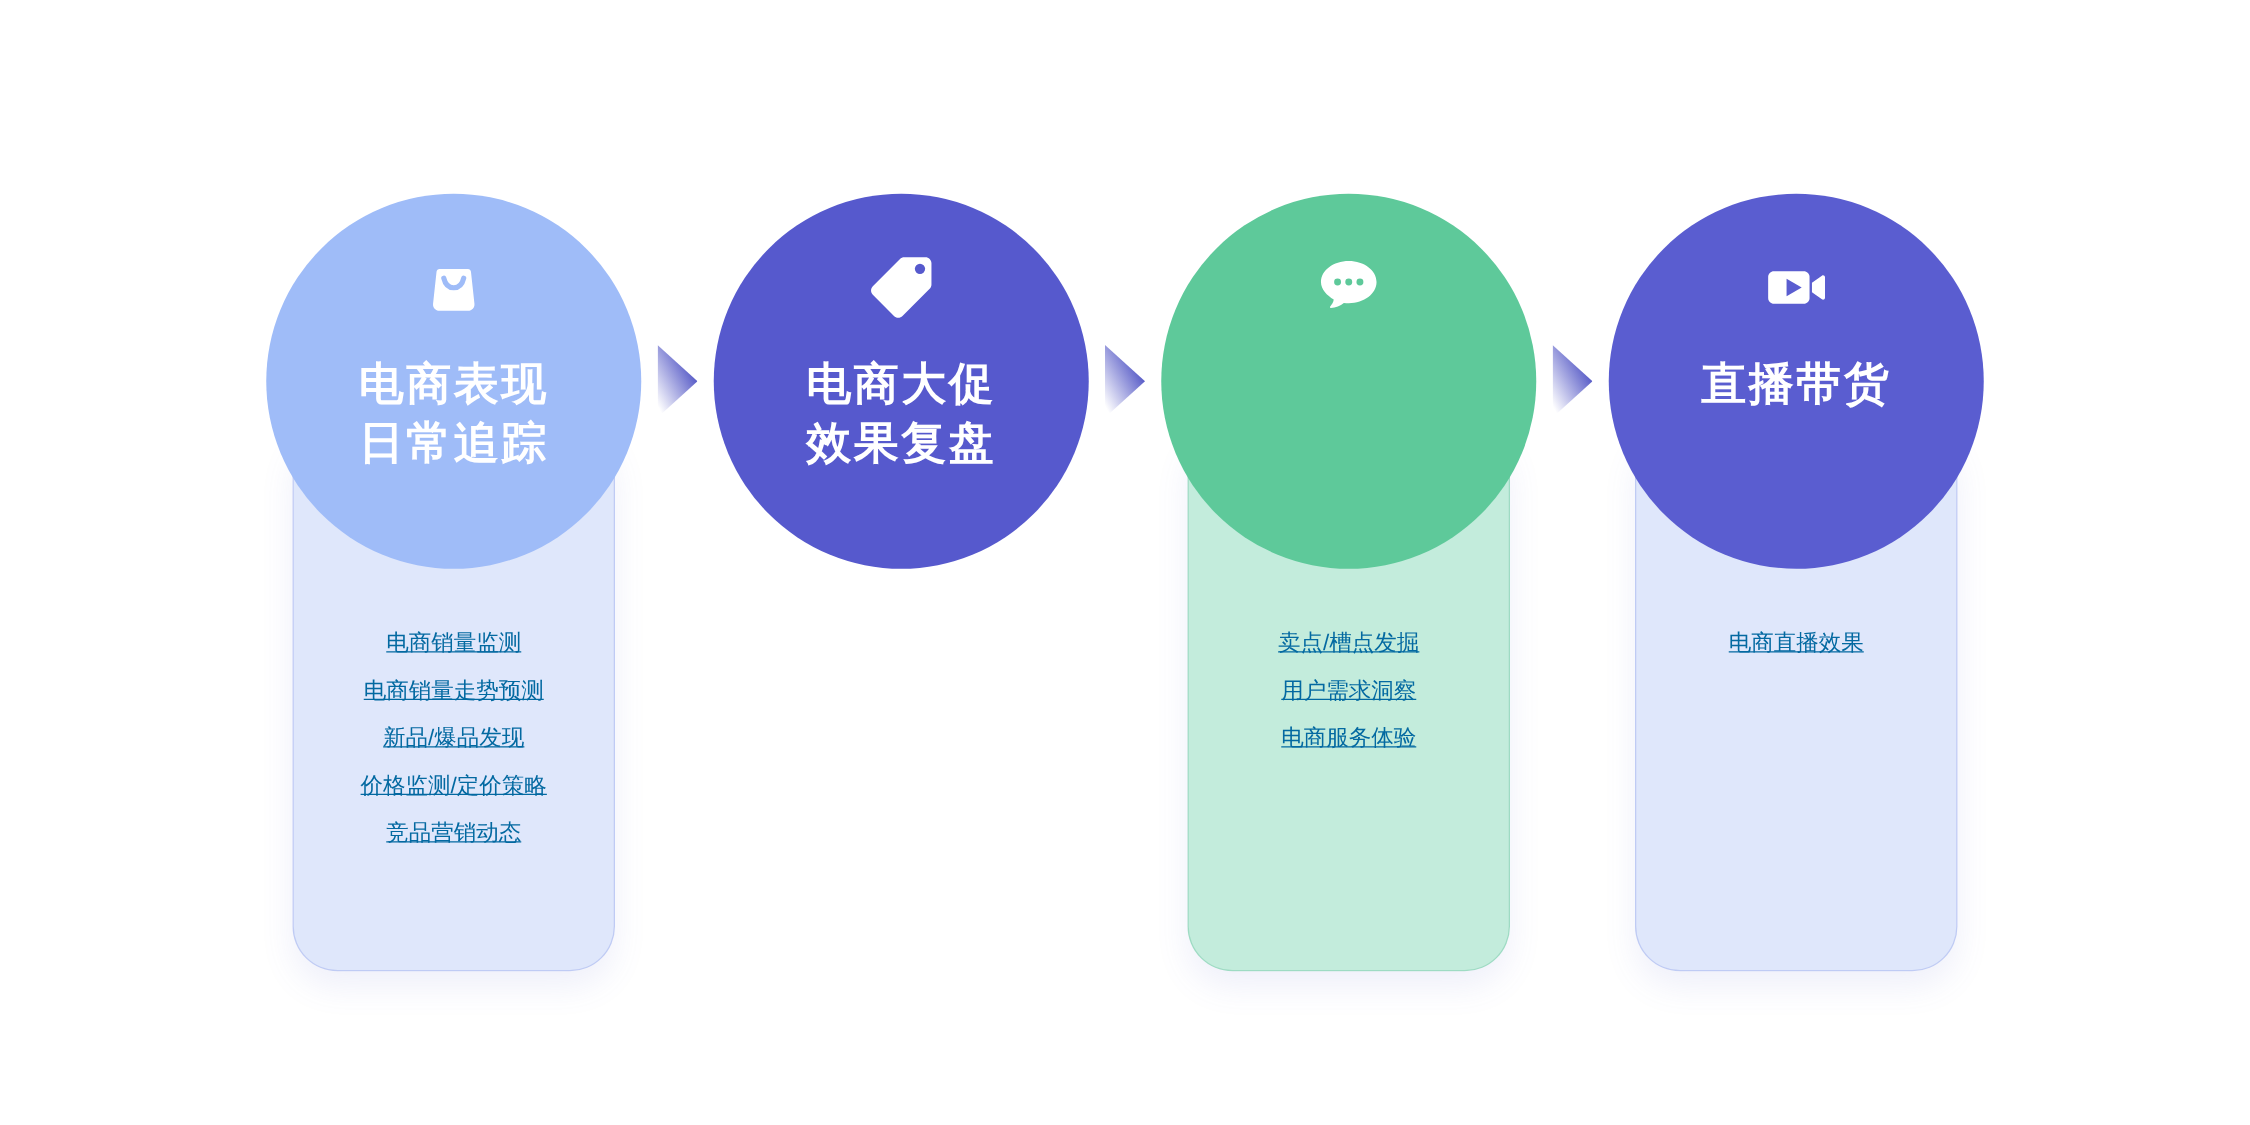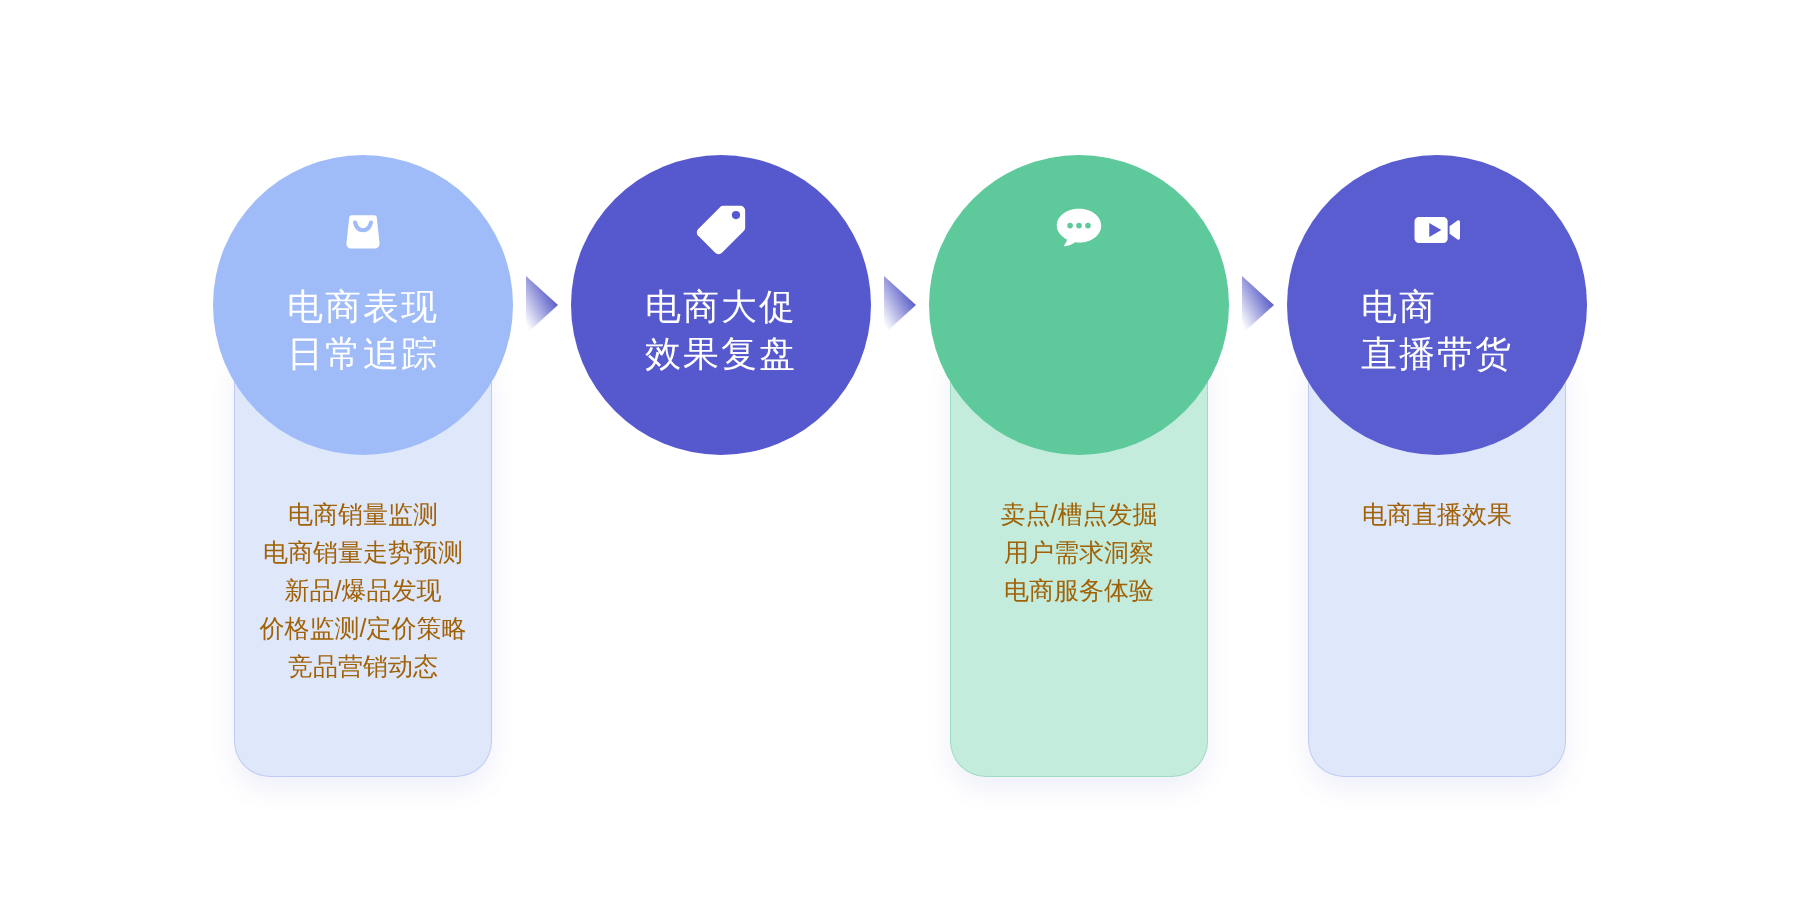--- a/index.html
+++ b/index.html
@@ -20,37 +20,37 @@
     border-radius: 36px;
     background: var(--card);
     border: 1px solid var(--card-border);
     box-shadow: 0 12px 26px rgba(99, 111, 208, 0.10);
     box-sizing: border-box;
     padding: 154px 0 0;
     z-index: 1;
   }
   .card ul { margin: 0; padding: 0; list-style: none; text-align: center; }
   .card li {
-    font-size: 25px; line-height: 38px;
-    color: #a16207; white-space: nowrap;
+    font-size: 18px; line-height: 38px;
+    color: #0369a1; white-space: nowrap; text-decoration: underline;
   }
   .circle {
     position: relative; z-index: 2;
     width: 300px; height: 300px; border-radius: 50%;
     background: var(--circle);
     display: flex; flex-direction: column; align-items: center;
     padding-top: 46px; box-sizing: border-box;
   }
   .icon-wrap { height: 58px; display: flex; align-items: center; justify-content: center; }
   .icon-wrap svg { width: 58px; height: 58px; display: block; }
   .cutout { fill: var(--circle); }
   .cutout-stroke { stroke: var(--circle); }
   .title {
-    margin-top: 24px; text-align: left;
-    font-size: 36px; line-height: 47px; font-weight: 400;
+    margin-top: 24px; text-align: right;
+    font-size: 36px; line-height: 47px; font-weight: 700;
     color: #ffffff; letter-spacing: 2px;
   }
   .title span { display: block; }
   .arrow {
     flex: 0 0 auto; width: 32px; height: 58px;
     margin: 121px 13px 0;
     background: linear-gradient(to right top, rgba(82, 86, 197, 0) 8%, #5256c5 78%);
     clip-path: polygon(0 0, 100% 50%, 0 100%);
   }
 </style>
@@ -127,18 +127,17 @@
     </div>
     <div class="circle">
       <div class="icon-wrap">
           <svg viewBox="0 0 24 24" aria-hidden="true">
             <path fill="#ffffff" d="M4.6 6.6h9.9c1.05 0 1.9.85 1.9 1.9v7c0 1.05-.85 1.9-1.9 1.9H4.6c-1.05 0-1.9-.85-1.9-1.9v-7c0-1.05.85-1.9 1.9-1.9z"></path>
             <path fill="#ffffff" d="M17.2 10.4l3.3-2.3c.43-.3 1.02.01 1.02.54v6.72c0 .53-.59.84-1.02.54l-3.3-2.3v-3.2z"></path>
             <path class="cutout" d="M8.8 9.1l5 2.9-5 2.9z"></path>
           </svg>
         </div>
       <div class="title">
-          <span>电商</span>
           <span>直播带货</span>
         </div>
     </div>
   </div>
   </div>
 
 </body></html>

